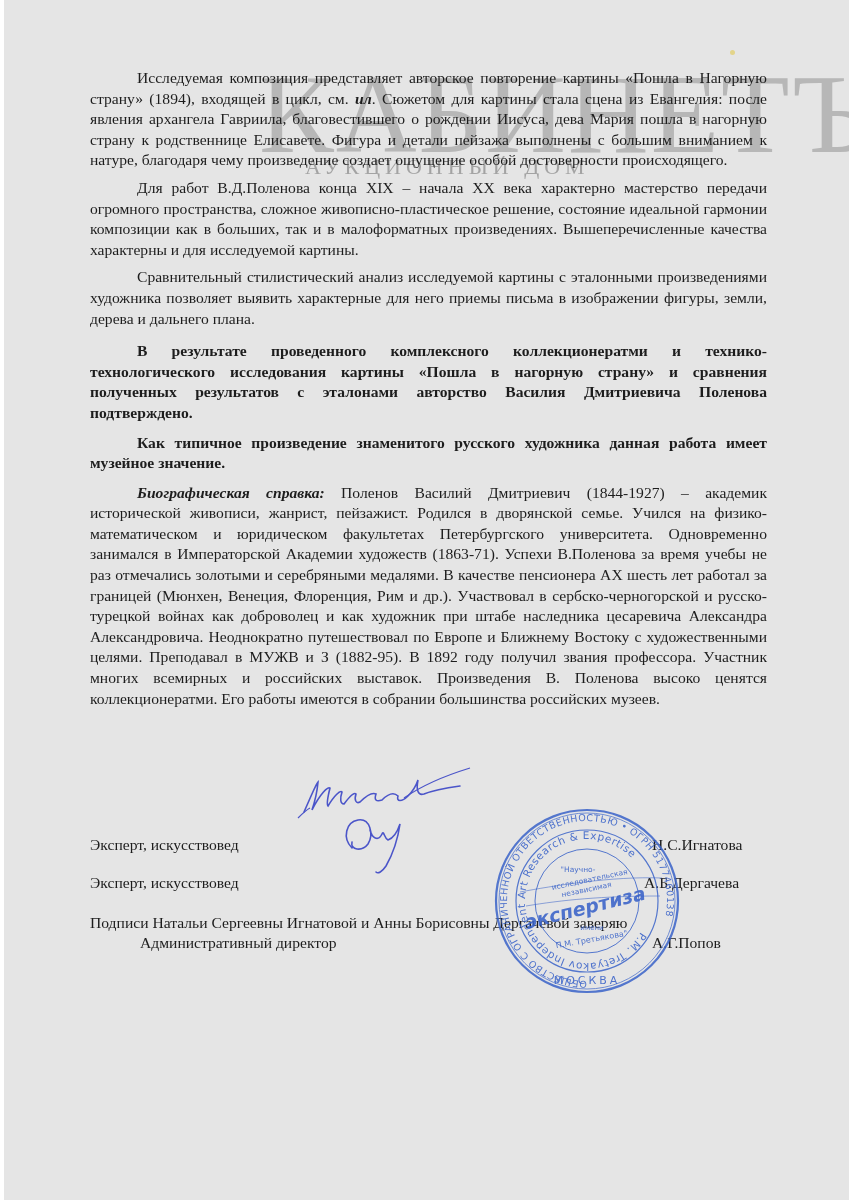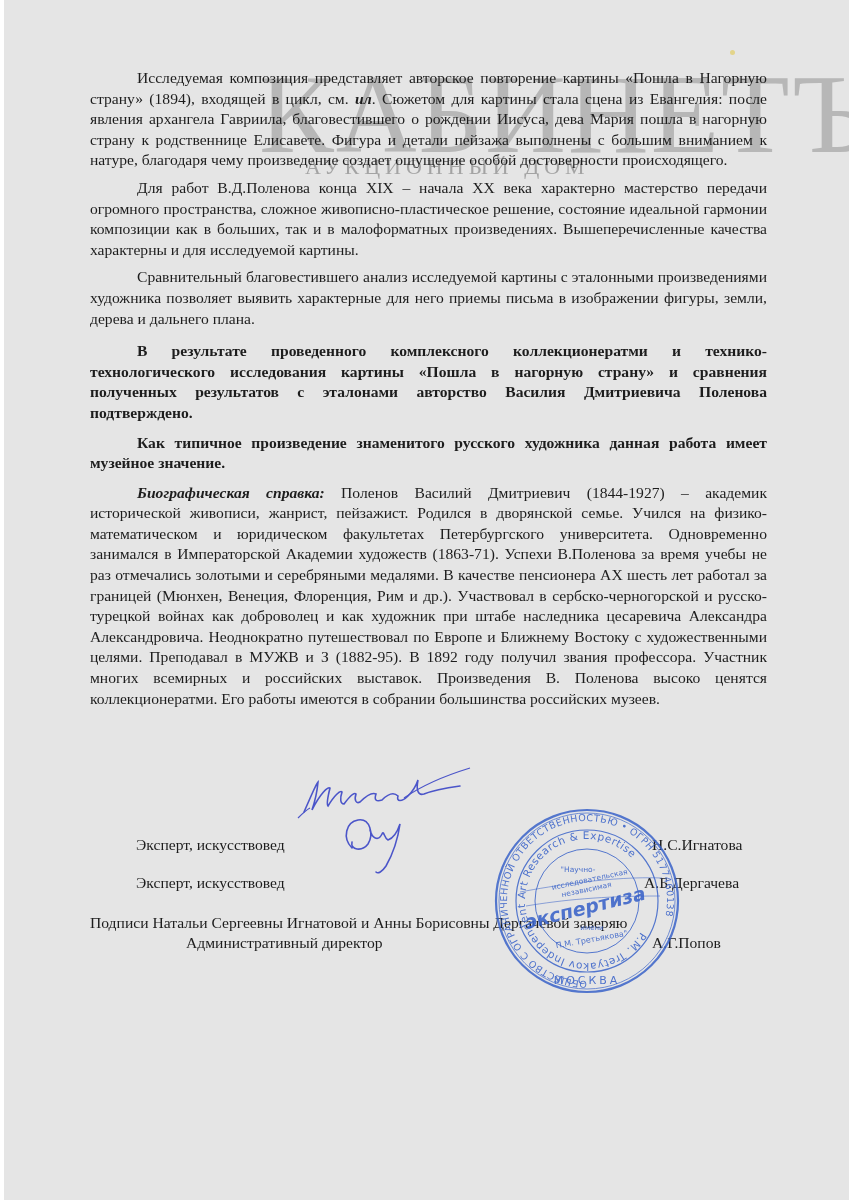--- a/index.html
+++ b/index.html
@@ -8,40 +8,40 @@
   .page { position: absolute; left: 4px; top: 0; width: 849px; height: 1200px; background: #e5e5e5; }
   .speck { position: absolute; left: 726px; top: 50px; width: 5px; height: 5px; border-radius: 50%; background: #e3d48a; }
   .body-text { position: absolute; left: 86px; width: 677px; top: 68px; font-size: 15.6px; line-height: 20.6px; }
   .body-text p { margin: 0 0 7px 0; text-align: justify; text-indent: 47px; }
   .body-text p.bold { font-weight: bold; margin-top: 12px; margin-bottom: 9px; }
   .body-text b { font-weight: bold; font-style: italic; }
   .watermark { position: absolute; left: 255px; top: 58px; width: 440px; height: 150px; pointer-events: none; color: rgba(120,120,120,0.42); }
   .wm-big { position: absolute; left: 0; top: 0; font-family: "Liberation Serif", serif; font-size: 112px; letter-spacing: 2px; line-height: 112px; }
   .wm-small { position: absolute; left: 46px; top: 96px; font-family: "Liberation Serif", serif; font-size: 22px; letter-spacing: 5px; color: rgba(110,110,110,0.55); }
   .sig-row { position: absolute; font-size: 15.6px; line-height: 20px; margin-top: 45px; }
-  .sig-label { position: absolute; left: 86px; margin-left: 46px; }
+  .sig-label { position: absolute; left: 86px; }
   .sig-name { position: absolute; }
   .signature { position: absolute; }
   .stamp { position: absolute; left: 488px; top: 806px; width: 190px; height: 190px; }
 </style>
 </head>
 <body>
 
 <div class="page">
   <div class="speck"></div>
 
   <div class="watermark">
     <div class="wm-big">КАБИНЕТЪ</div>
     <div class="wm-small">АУКЦИОННЫЙ ДОМ</div>
   </div>
 
   <div class="body-text">
     <p><span>Исследуемая композиция представляет авторское повторение картины «Пошла в Нагорную страну» (1894), входящей в цикл, см. </span><b>ил</b><span>. Сюжетом для картины стала сцена из Евангелия: после явления архангела Гавриила, благовестившего о рождении Иисуса, дева Мария пошла в нагорную страну к родственнице Елисавете. Фигура и детали пейзажа выполнены с большим вниманием к натуре, благодаря чему произведение создает ощущение особой достоверности происходящего.</span></p>
     <p>Для работ В.Д.Поленова конца XIX – начала XX века характерно мастерство передачи огромного пространства, сложное живописно-пластическое решение, состояние идеальной гармонии композиции как в больших, так и в малоформатных произведениях. Вышеперечисленные качества характерны и для исследуемой картины.</p>
-    <p>Сравнительный благовестившего анализ исследуемой картины с эталонными произведениями художника позволяет выявить характерные для него приемы письма в изображении фигуры, земли, дерева и дальнего плана.</p>
+    <p>Сравнительный стилистический анализ исследуемой картины с эталонными произведениями художника позволяет выявить характерные для него приемы письма в изображении фигуры, земли, дерева и дальнего плана.</p>
     <p class="bold">В результате проведенного комплексного коллекционератми и технико-технологического исследования картины «Пошла в нагорную страну» и сравнения полученных результатов с эталонами авторство Василия Дмитриевича Поленова подтверждено.</p>
     <p class="bold" style="margin-top:4px;">Как типичное произведение знаменитого русского художника данная работа имеет музейное значение.</p>
     <p><b>Биографическая справка:</b><span> Поленов Василий Дмитриевич (1844-1927) – академик исторической живописи, жанрист, пейзажист. Родился в дворянской семье. Учился на физико-математическом и юридическом факультетах Петербургского университета. Одновременно занимался в Императорской Академии художеств (1863-71). Успехи В.Поленова за время учебы не раз отмечались золотыми и серебряными медалями. В качестве пенсионера АХ шесть лет работал за границей (Мюнхен, Венеция, Флоренция, Рим и др.). Участвовал в сербско-черногорской и русско-турецкой войнах как доброволец и как художник при штабе наследника цесаревича Александра Александровича. Неоднократно путешествовал по Европе и Ближнему Востоку с художественными целями. Преподавал в МУЖВ и З (1882-95). В 1892 году получил звания профессора. Участник многих всемирных и российских выставок. Произведения В. Поленова высоко ценятся коллекционератми. Его работы имеются в собрании большинства российских музеев.</span></p>
   </div>
 
   <div class="sig-row" style="top:790px; left:0; width:849px;">
     <span class="sig-label">Эксперт, искусствовед</span>
     <span class="sig-name" style="left:648px;text-align:right;">Н.С.Игнатова</span>
   </div>
   <svg class="signature" style="left:280px; top:764px;" width="190" height="60" viewBox="0 0 190 60">

